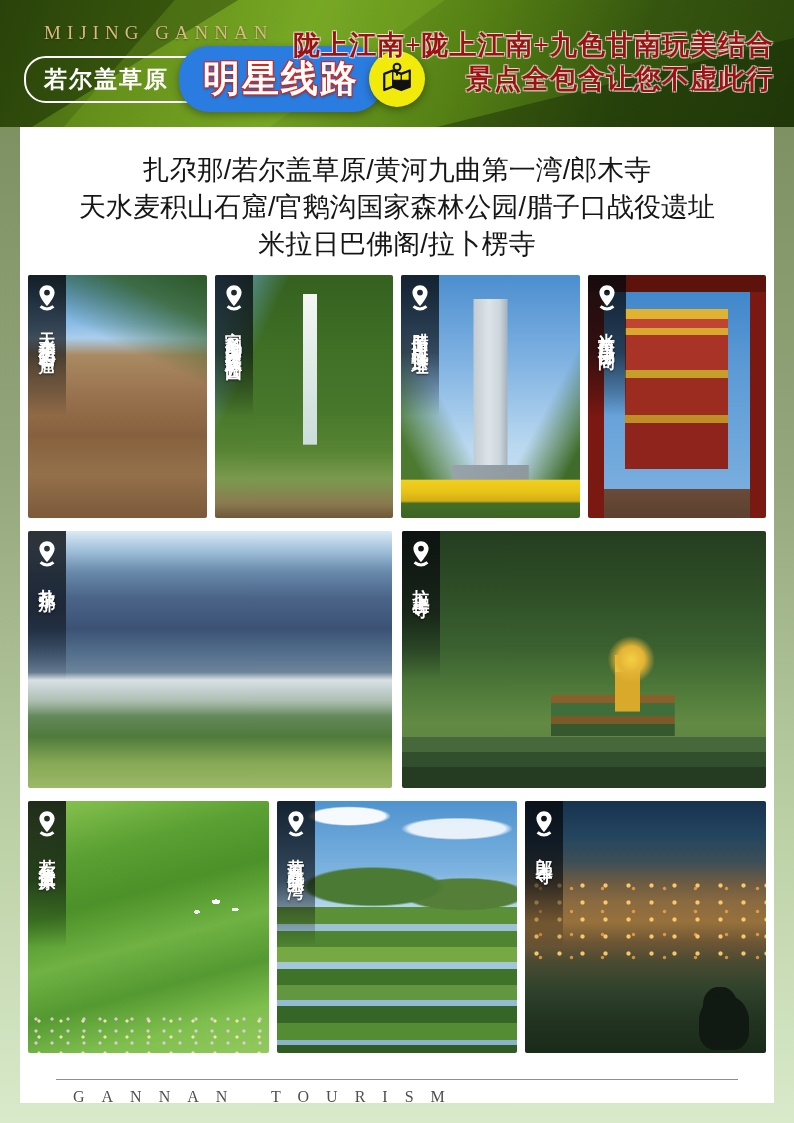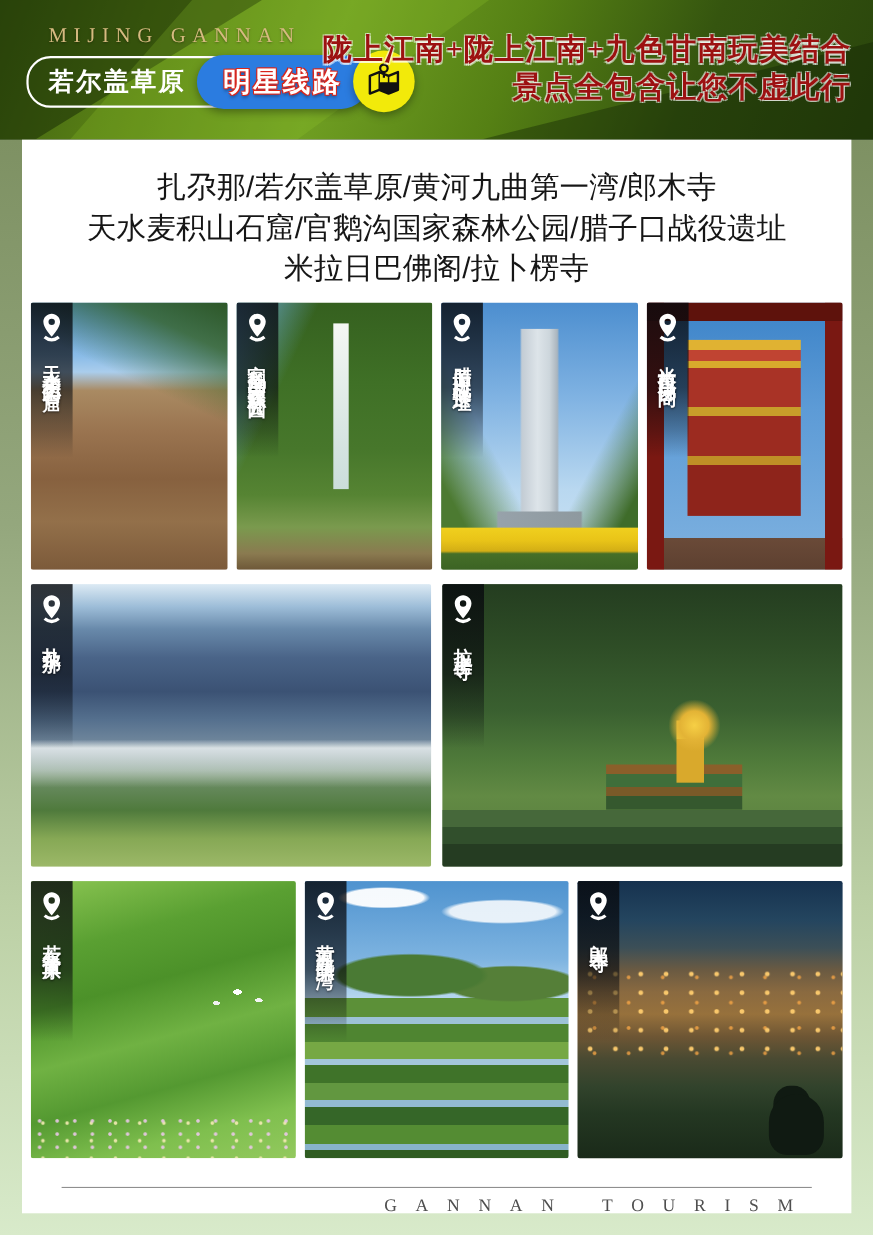--- a/index.html
+++ b/index.html
@@ -1,17 +1,17 @@
 <!DOCTYPE html>
 <html><head>
 <meta charset="utf-8">
 <style>
   * { margin:0; padding:0; box-sizing:border-box; }
   body { font-family:"Liberation Sans", "DejaVu Sans", sans-serif; background:#ffffff; }
-  .page { position:relative; width:794px; height:1123px; overflow:hidden; background:#0f172a; }
+  .page { position:relative; width:794px; height:1123px; overflow:hidden; background:#a21caf; }
 
   
   .header {
     position:absolute; top:0; left:0; width:794px; height:127px; overflow:hidden;
     background: linear-gradient(112deg, #3c5c10 0%, #577e15 16%, #6f9e22 38%, #558014 58%, #35550f 78%, #2a450c 100%);
   }
   .hdr-shape { position:absolute; inset:0; pointer-events:none; }
   .hdr-s1 { background:rgba(25,45,6,.55); clip-path:polygon(0 0, 30% 0, 4% 100%, 0 100%); }
   .hdr-s2 { background:rgba(150,205,45,.22); clip-path:polygon(22% 0, 56% 0, 34% 100%, 8% 100%); }
   .hdr-s3 { background:rgba(18,36,5,.40); clip-path:polygon(100% 30%, 100% 100%, 55% 100%); }
@@ -23,21 +23,21 @@
     text-shadow:0 1px 2px rgba(0,0,0,.35);
   }
   .badges { position:absolute; left:24px; top:46px; display:flex; align-items:center; }
   .badge-outline {
     border:2px solid #ffffff; border-radius:22px; color:#ffffff;
     font-size:23px; font-weight:600; letter-spacing:2px;
     padding:6px 44px 6px 18px; white-space:nowrap;
   }
   .badge-pill {
     margin-left:-36px; background:#2b7ce0; border-radius:30px;
-    padding:8px 24px; font-size:25px; font-weight:800; color:#ffffff;
+    padding:8px 24px; font-size:37px; font-weight:800; color:#ffffff;
     letter-spacing:2px; white-space:nowrap;
     text-shadow:-1px -1px 0 #d9261c, 1px -1px 0 #d9261c, -1px 1px 0 #d9261c, 1px 1px 0 #d9261c, 0 2px 3px rgba(0,0,0,.35);
     box-shadow:0 3px 8px rgba(0,0,0,.35);
   }
   .badge-circle {
     margin-left:-14px; width:56px; height:56px; border-radius:50%;
     background:#f2ea0a; display:flex; align-items:center; justify-content:center;
     box-shadow:0 3px 8px rgba(0,0,0,.35);
   }
   .slogan {
@@ -136,21 +136,21 @@
       linear-gradient(180deg, #16324f 0%, #24455f 14%, #3c4f57 24%, #6a5a42 32%, #8a6a40 40%, #97713c 48%, #6e5634 56%, #4a4a32 64%, #32432c 74%, #243722 84%, #1a2a19 100%); }
   .scene-9::before { content:""; position:absolute; left:0; right:0; top:30%; height:36%;
       background-image:radial-gradient(circle, rgba(255,205,110,.95) 1.6px, rgba(255,205,110,0) 2.6px),
                        radial-gradient(circle, rgba(255,170,70,.75) 1.2px, rgba(255,170,70,0) 2.2px);
       background-size:23px 17px, 31px 23px; }
   .scene-9::after { content:""; position:absolute; right:7%; bottom:1%; width:21%; height:22%;
       background:#101a12; border-radius:46% 46% 32% 32%;
       box-shadow:-4px -16px 0 -8px #101a12; }
 
   
-  .footer { margin:26px 36px 0; border-top:1.5px solid #8f8f8f; padding-top:8px; text-align:right; }
+  .footer { margin:26px 36px 0; border-top:1.5px solid #8f8f8f; padding-top:8px; text-align:left; }
   .footer-text {
     font-family:"Liberation Serif","DejaVu Serif",serif;
     font-size:16px; color:#4f4f4f; letter-spacing:17px; text-indent:17px; word-spacing:6px;
   }
 </style>
 </head>
 <body>
 
 <div class="page">
 

